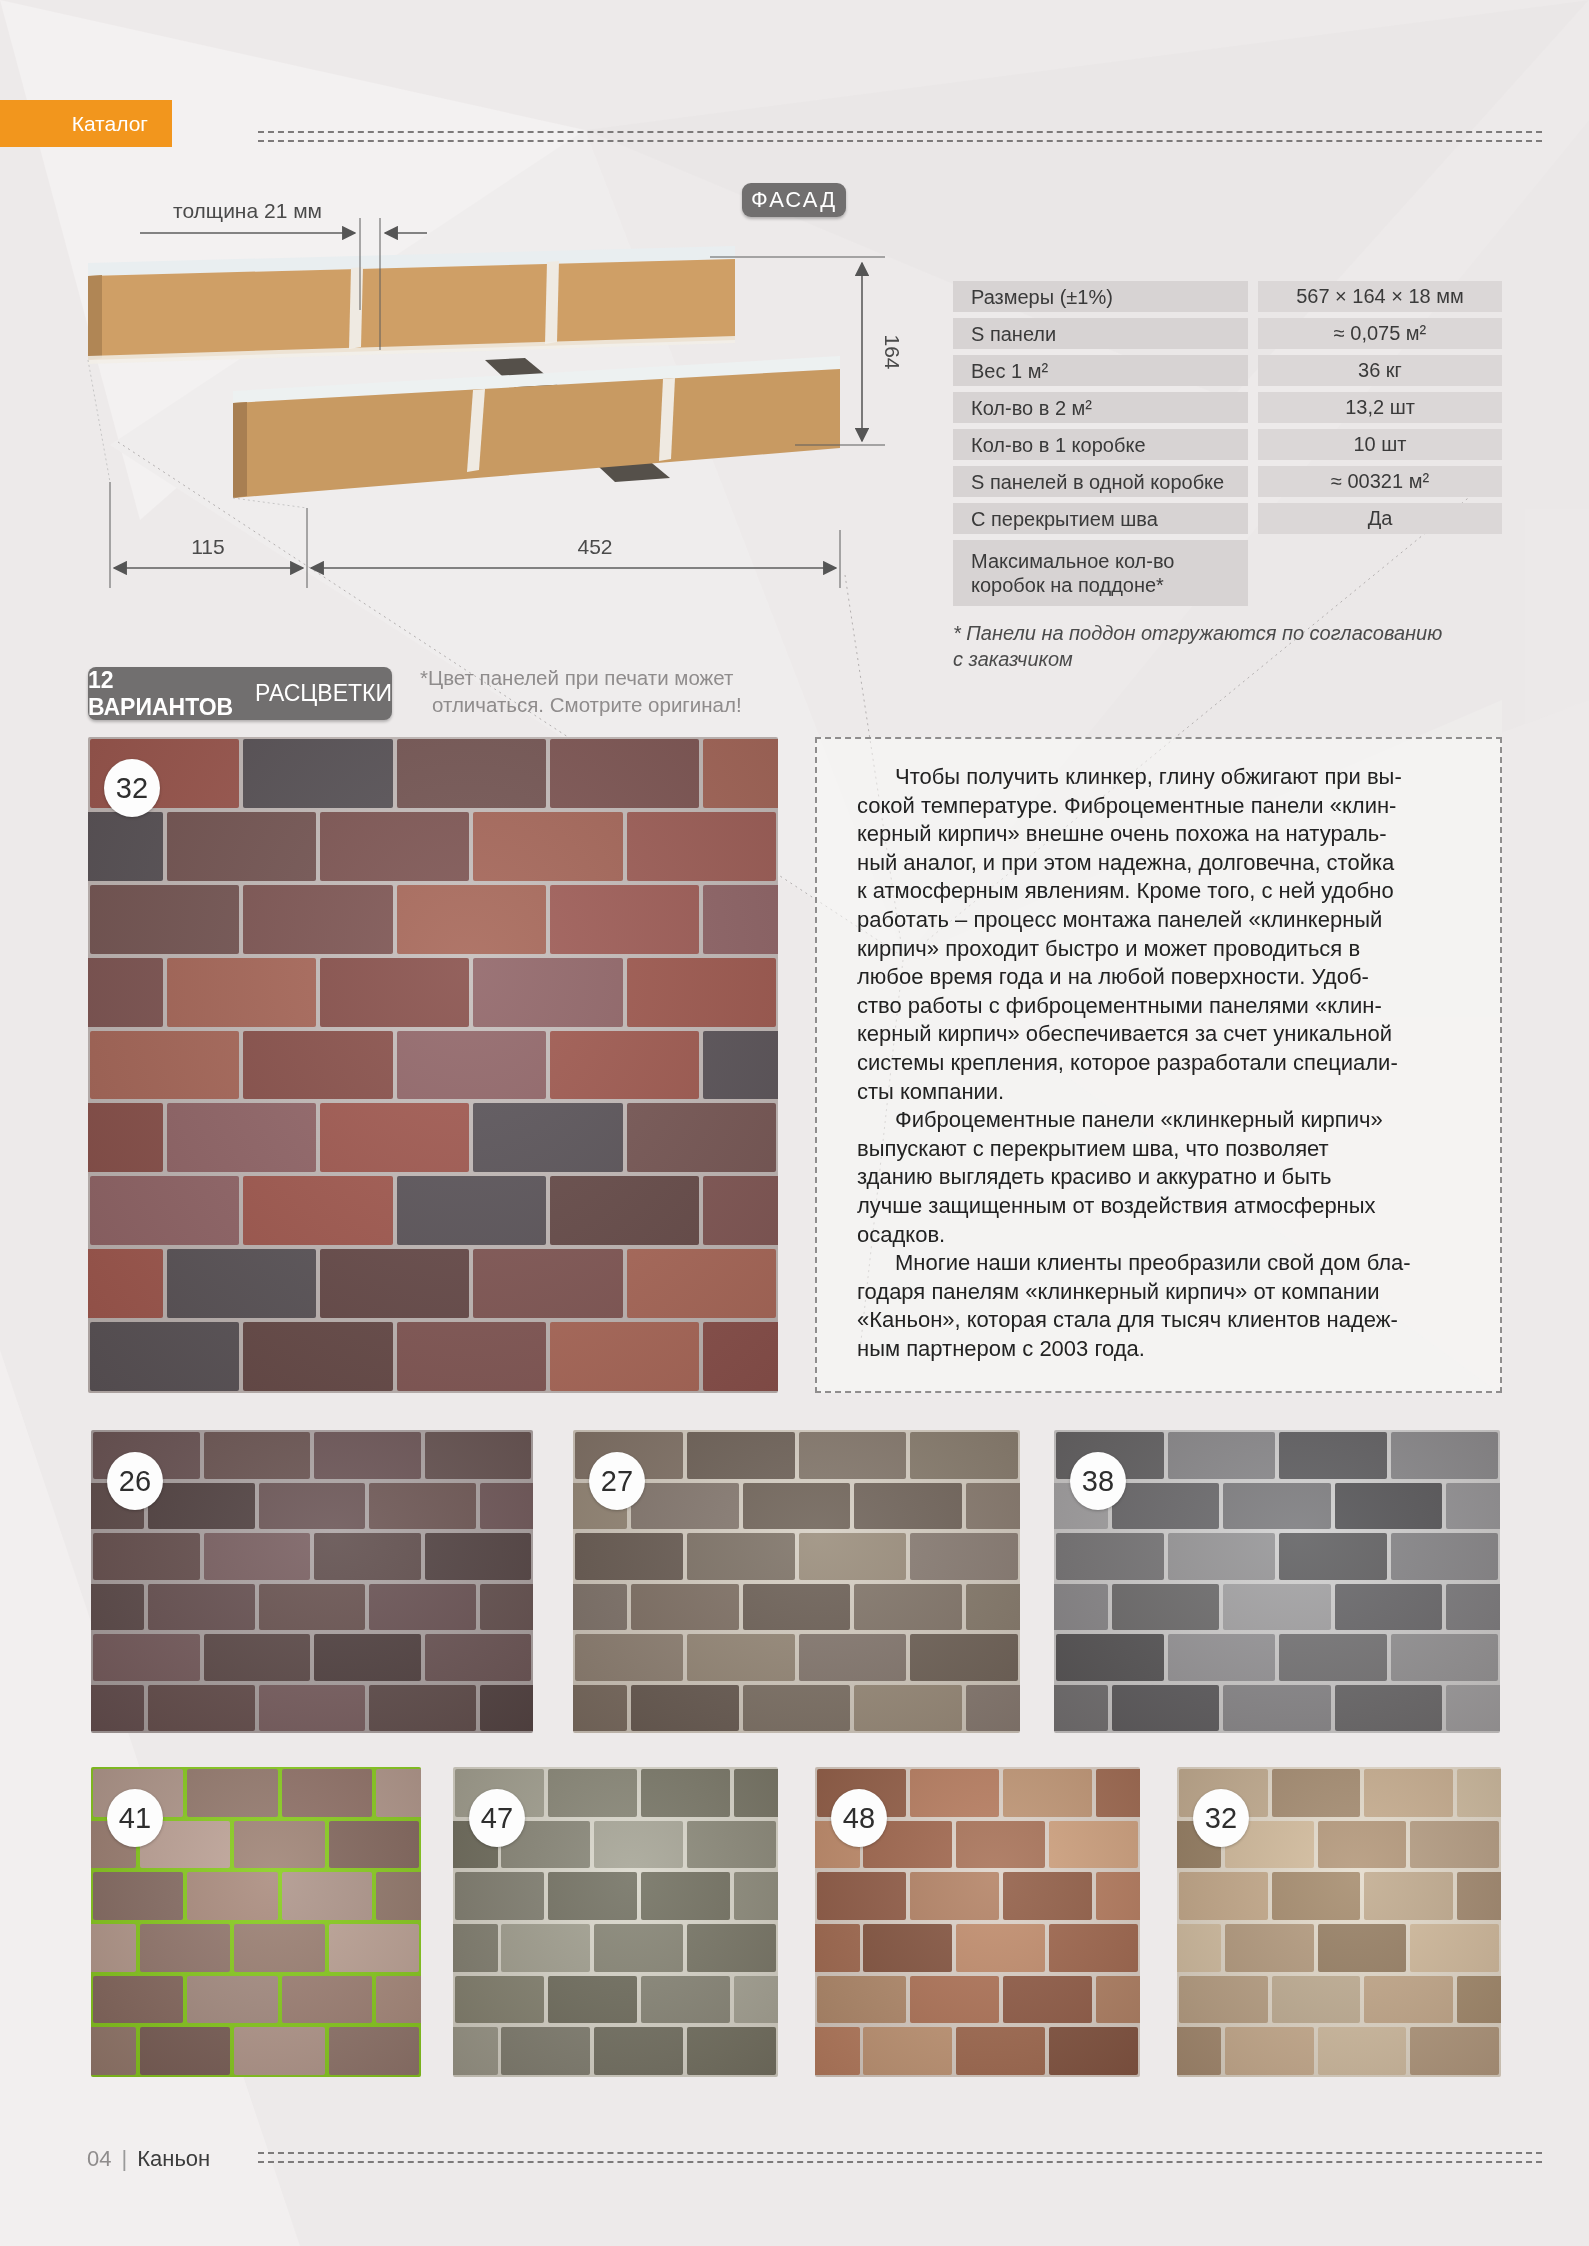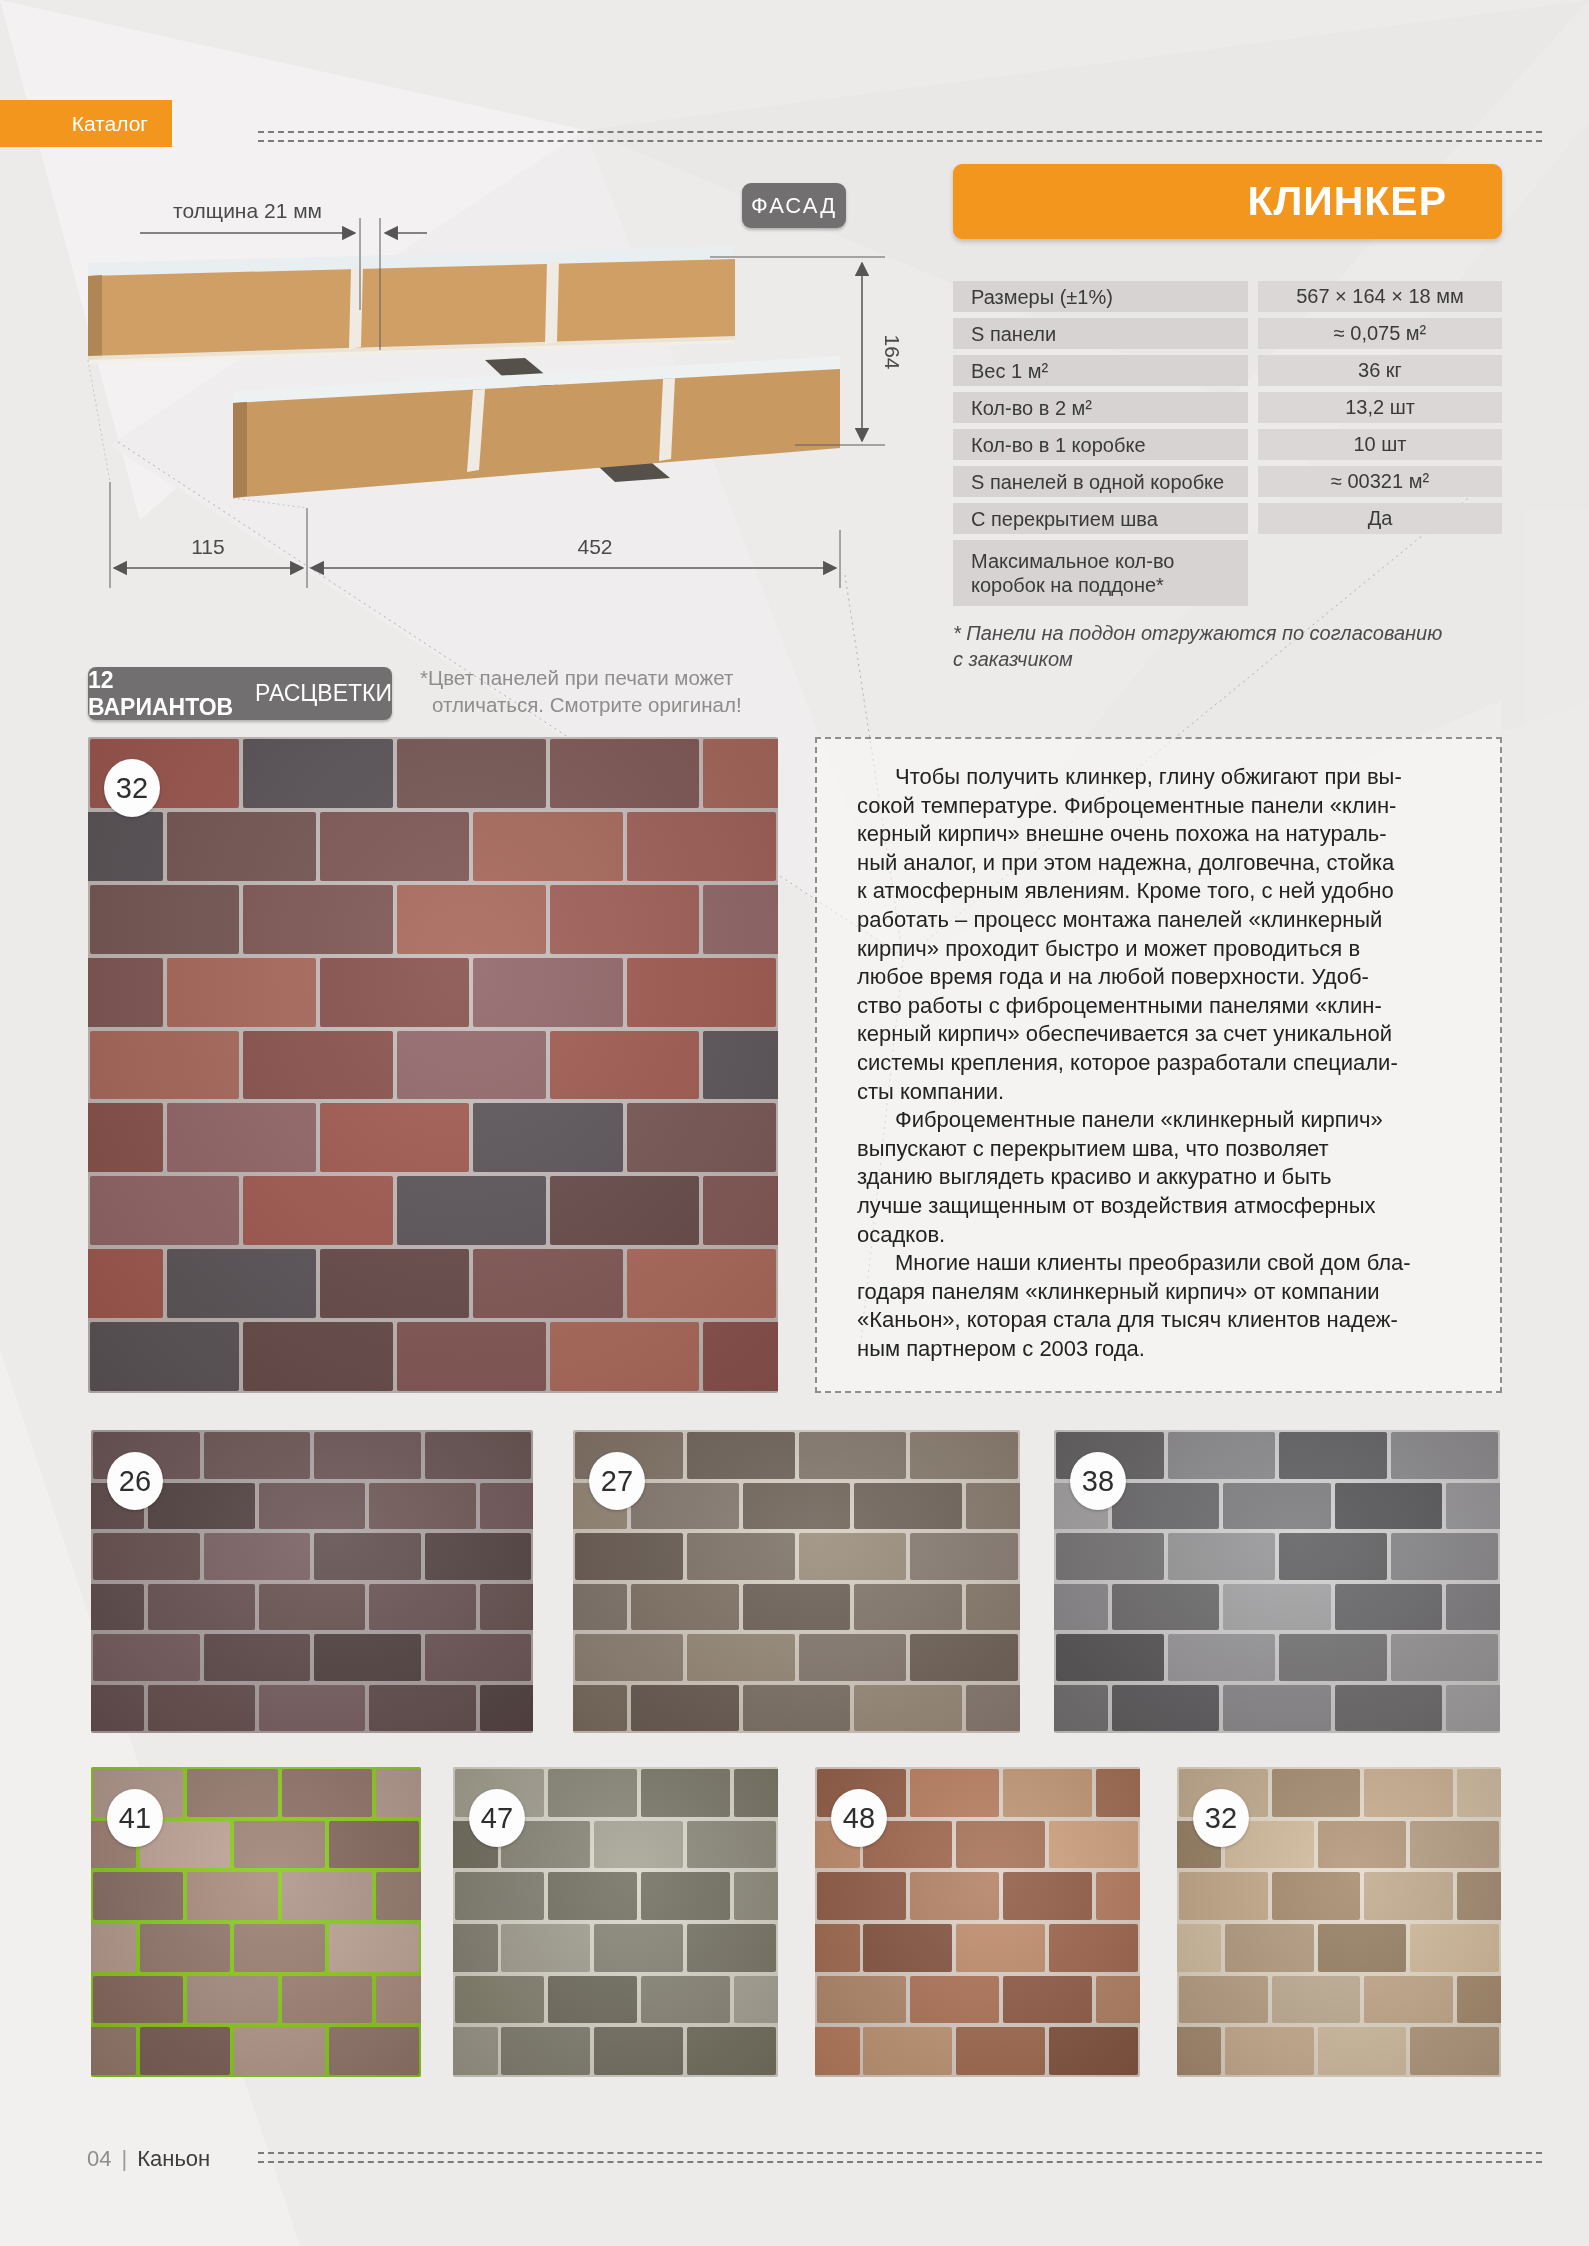--- a/index.html
+++ b/index.html
@@ -12,21 +12,21 @@
     padding-right:24px;box-sizing:border-box;}
   .dashline{position:absolute;height:7px;border-top:2px dashed #7d7a7a;border-bottom:2px dashed #7d7a7a;}
   .dashline.top{left:258px;top:131px;width:1284px;}
   .dashline.bottom{left:258px;top:2152px;width:1284px;}
 
   .figure{position:absolute;left:55px;top:160px;}
   .figure text{font-family:"Liberation Sans","DejaVu Sans",sans-serif;fill:#4a4a4a;font-size:21px;}
 
   .badge{background:#716f6f;color:#fff;border-radius:9px;display:flex;align-items:center;
     justify-content:center;box-shadow:0 2px 3px rgba(0,0,0,.25);}
-  .facade{position:absolute;left:742px;top:183px;width:104px;height:45px;font-size:22px;letter-spacing:2px;}
+  .facade{position:absolute;left:742px;top:183px;width:104px;height:34px;font-size:22px;letter-spacing:2px;}
 
   .title{position:absolute;left:953px;top:164px;width:549px;height:75px;background:#f2961d;
     border-radius:9px;color:#fff;font-weight:bold;font-size:41px;letter-spacing:1px;
     display:flex;align-items:center;justify-content:flex-end;padding-right:55px;box-sizing:border-box;
     box-shadow:0 3px 5px rgba(0,0,0,.18);}
 
   .specs{position:absolute;left:953px;top:281px;width:549px;display:flex;flex-direction:column;
     gap:6px;font-size:20px;color:#3a3a3a;}
   .srow{display:flex;gap:10px;}
   .slabel{width:295px;background:#d7d3d3;display:flex;align-items:center;padding-left:18px;
@@ -133,21 +133,20 @@
       <line x1="256" y1="408" x2="781" y2="408" marker-start="url(#ah)" marker-end="url(#ah)"></line>
       <line x1="33" y1="200" x2="55" y2="322" stroke="#bbb" stroke-width="0.8" stroke-dasharray="2 3"></line>
       <line x1="178" y1="338" x2="252" y2="348" stroke="#bbb" stroke-width="0.8" stroke-dasharray="2 3"></line>
     </g>
     <text x="153" y="394" text-anchor="middle">115</text>
     <text x="540" y="394" text-anchor="middle">452</text>
   </svg>
 
   <div class="badge facade">ФАСАД</div>
 
-  <div class="title">КЛИНКЕР</div>
 
   <div class="specs">
     <div class="srow">
       <div class="slabel">Размеры (±1%)</div>
       <div class="svalue">567 × 164 × 18 мм</div>
     </div>
     <div class="srow">
       <div class="slabel">S панели</div>
       <div class="svalue">≈ 0,075 м²</div>
     </div>

